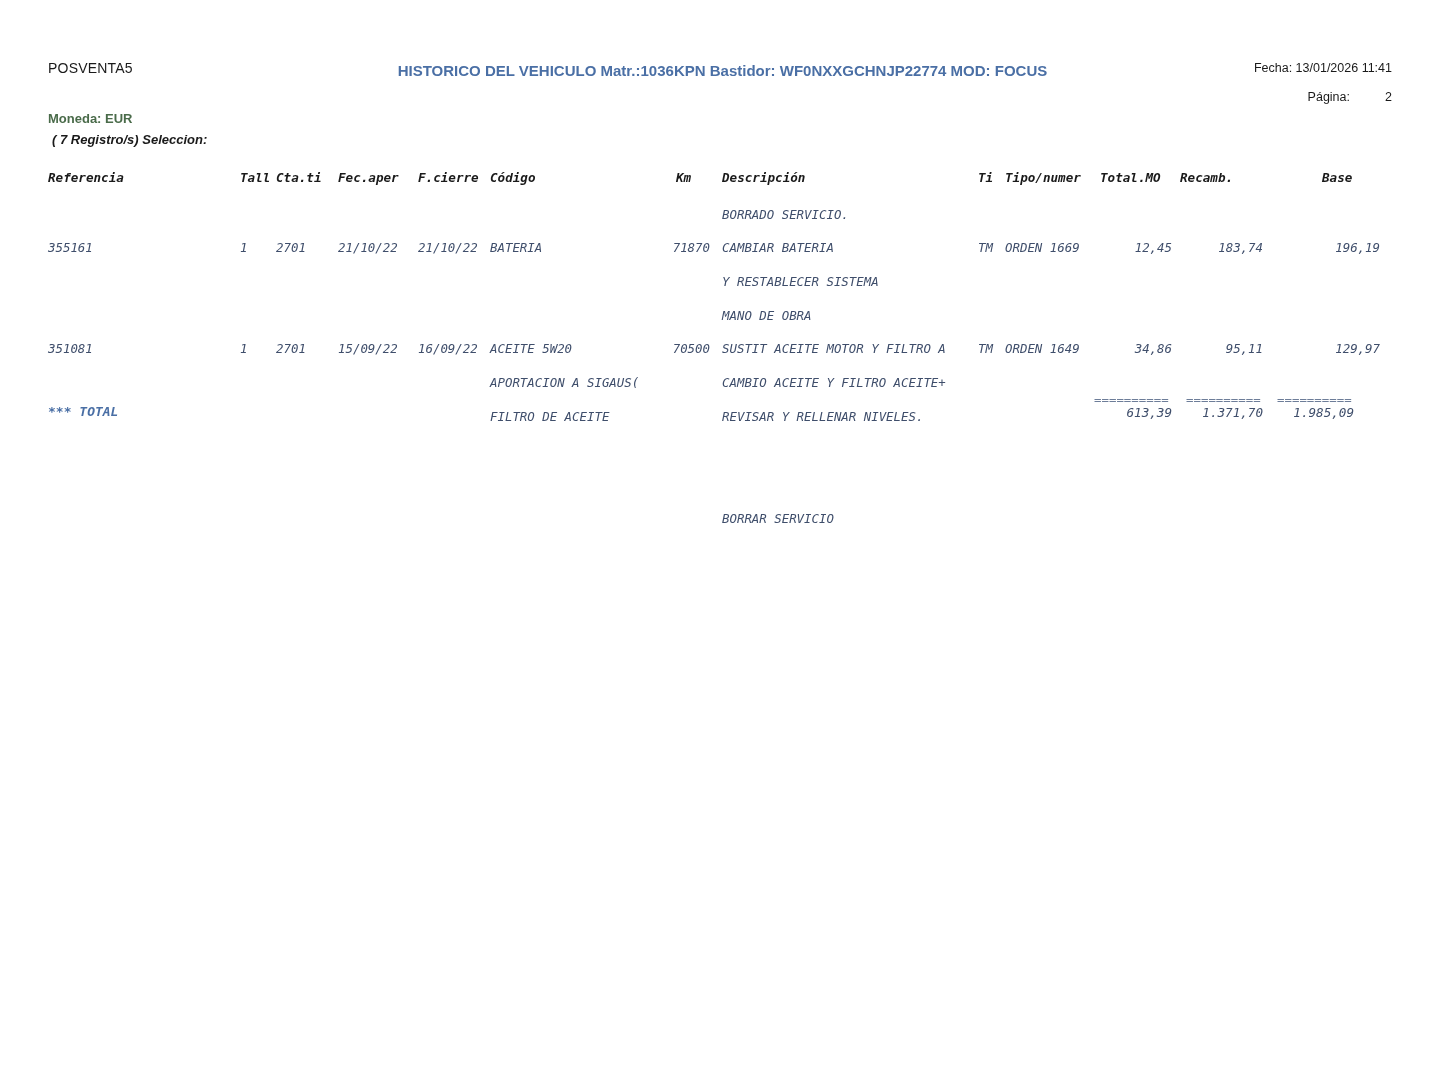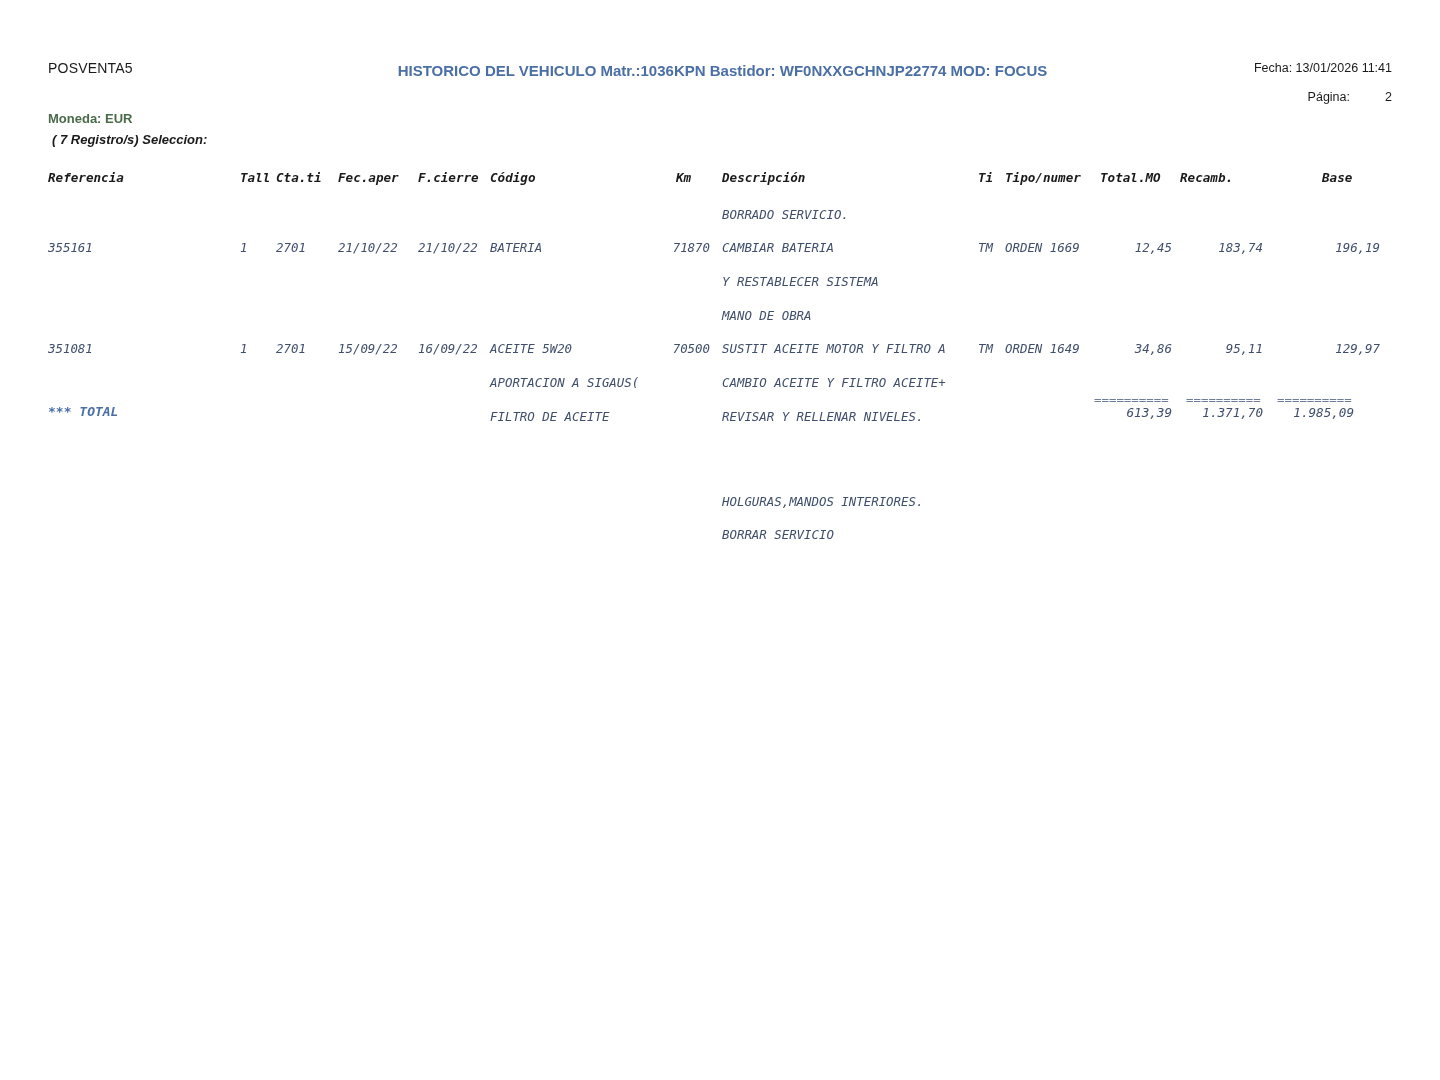--- a/index.html
+++ b/index.html
@@ -242,23 +242,20 @@
       <span class="cell c-base">129,97</span>
     </div>
     <div class="row" style="top:105px;">
       <span class="cell c-cod">APORTACION A SIGAUS(</span>
       <span class="cell c-desc">CAMBIO ACEITE Y FILTRO ACEITE+</span>
     </div>
     <div class="row" style="top:122px;">
       <span class="cell c-cod">FILTRO DE ACEITE</span>
       <span class="cell c-desc">REVISAR Y RELLENAR NIVELES.</span>
     </div>
-    <div class="row" style="top:190px;">
-      <span class="cell c-desc">HOLGURAS,MANDOS INTERIORES.</span>
-    </div>
     <div class="row" style="top:207px;">
       <span class="cell c-desc">BORRAR SERVICIO</span>
     </div>
 
     <div class="dashes" style="left:1094px; top:222px;">==========</div>
     <div class="dashes" style="left:1186px; top:222px;">==========</div>
     <div class="dashes" style="left:1277px; top:222px;">==========</div>
 
     <div class="total-label" style="top:234px;">*** TOTAL</div>
     <div class="total-val" style="left:1100px; top:235px; width:72px;">613,39</div>

